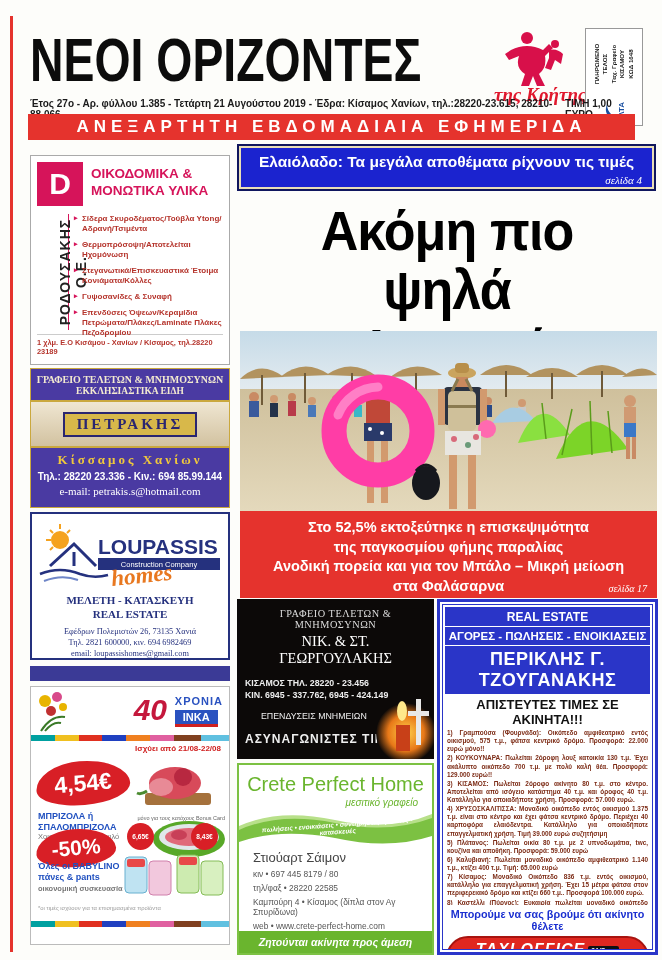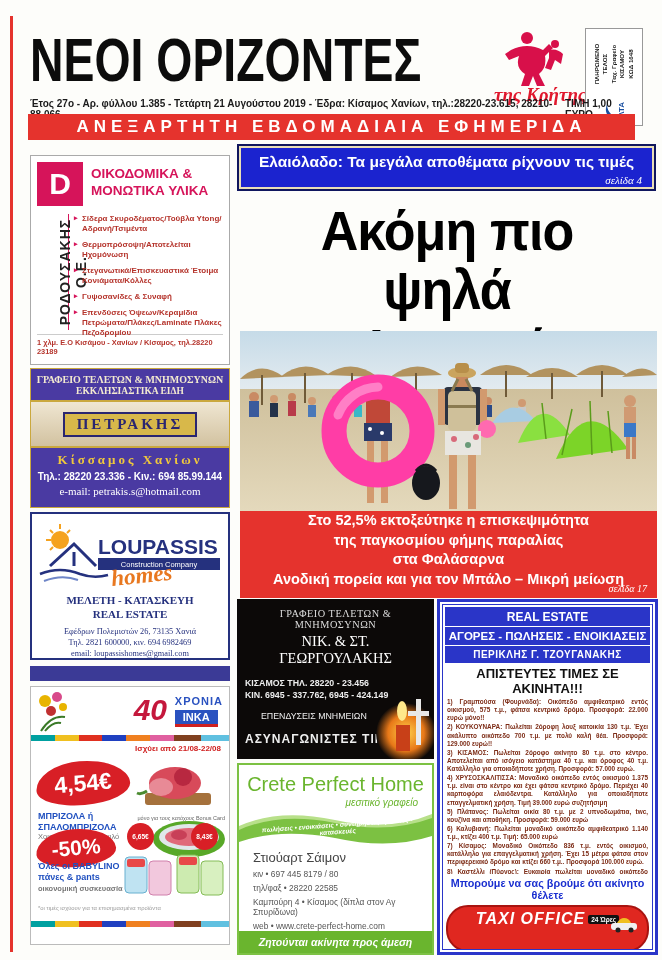--- a/index.html
+++ b/index.html
@@ -85,21 +85,21 @@
   
   .teaser{left:237px;top:144px;width:419px;height:47px;background:#1b23cf;border:2px solid #10165e;
           box-sizing:border-box;box-shadow:inset 0 0 0 2px #eadfb8;color:#fff;}
   .teaser-text{text-align:center;font-weight:bold;font-size:15.5px;margin-top:7px;}
   .teaser-page{position:absolute;right:12px;bottom:3px;font-style:italic;font-size:11px;
                font-family:"Liberation Serif",serif;}
   .headline{left:237px;top:202px;width:420px;text-align:center;font-weight:bold;color:#000;}
   .hl{font-size:56px;line-height:1.05;transform:scaleX(.93);transform-origin:center;letter-spacing:-1px;}
   .photo{left:240px;top:331px;width:417px;height:180px;background:#d8cba9;}
   .caption{left:240px;top:511px;width:417px;height:87px;background:#e5332d;color:#fff;text-align:center;
-           box-sizing:border-box;font-weight:bold;font-size:14.5px;line-height:1.35;}
+           box-sizing:border-box;padding-top:7px;font-weight:bold;font-size:14.5px;line-height:1.35;}
   .caption-page{position:absolute;right:10px;bottom:3px;font-style:italic;font-weight:normal;font-size:10px;
                 font-family:"Liberation Serif",serif;}
   .ad-geo{left:237px;top:599px;width:197px;height:160px;background:#0c0908;color:#eee;
           box-sizing:border-box;padding:9px 8px;font-family:"Liberation Serif",serif;overflow:hidden;}
   .geo-h{text-align:center;font-size:10.3px;letter-spacing:.5px;color:#ddd;}
   .geo-name{text-align:center;font-size:14.5px;margin-top:3px;color:#fff;}
   .geo-s{font-size:8.8px;font-weight:bold;font-family:"Liberation Sans",sans-serif;}
   .geo-tel{margin-top:11px;}
   .geo-mob{margin-top:2px;}
   .geo-inv{margin-top:11px;margin-left:16px;font-weight:normal;}
@@ -117,21 +117,21 @@
   .crete-agent{font-size:13px;color:#444;margin:6px 0 2px 14px;}
   .crete-line{font-size:8.4px;color:#555;margin-left:14px;margin-top:4px;}
   .crete-foot{position:absolute;bottom:0;left:0;right:0;height:22px;background:#6ab52e;color:#fff;
               font-weight:bold;font-style:italic;text-align:center;line-height:22px;font-size:10.5px;}
   .ad-re{left:437px;top:599px;width:221px;height:356px;border:3px solid #2a35c8;background:#fff;
          box-sizing:border-box;padding:2px;}
   .re-inner{border:1px solid #2a35c8;height:100%;box-sizing:border-box;padding:2px;overflow:hidden;}
   .re-head{background:#2a35c8;color:#fff;text-align:center;font-weight:bold;}
   .re-h1{font-size:12px;padding:3px 0 2px;border-bottom:1px solid #fff;}
   .re-h2{font-size:11.5px;padding:3px 0;border-bottom:1px solid #fff;}
-  .re-h3{font-size:10px;padding:3px 0;letter-spacing:.5px;}
+  .re-h3{font-size:18px;padding:3px 0;letter-spacing:.5px;}
   .re-tag{font-size:13px;font-weight:bold;text-align:center;color:#111;padding:3px 0 2px;}
   .re-list{padding:0 2px;color:#7c2b15;font-size:6.4px;line-height:1.27;text-align:justify;
            font-weight:bold;height:176px;overflow:hidden;}
   .re-item{margin-bottom:1px;}
   .re-c1{color:#1a2fd0;font-weight:bold;text-align:center;font-size:10.8px;margin-top:3px;}
   .re-c2{color:#1a2fd0;font-weight:bold;text-align:center;font-size:11.5px;margin-top:1px;}
   .re-taxi{margin:4px 1px 0;height:47px;background:#e02720;border:2px solid #a81410;border-radius:22px;
            color:#fff;text-align:center;position:relative;box-sizing:border-box;overflow:hidden;}
   .taxi-r1{margin-top:3px;font-size:16px;font-weight:bold;font-style:italic;letter-spacing:1px;}
   .taxi-badge{display:inline-block;background:#111;color:#fff;font-size:6.5px;font-style:normal;
@@ -411,22 +411,22 @@
         <circle cx="228" cy="114" r="3" fill="#6a9a78"></circle>
         <circle cx="236" cy="106" r="3" fill="#d86a7a"></circle>
       <rect x="209" y="124" width="8" height="54" fill="#d29a6e"></rect>
       <rect x="228" y="124" width="8" height="54" fill="#d29a6e"></rect>
     </g>
   </svg>
 
   <div class="abs caption">
     <div>Στο 52,5% εκτοξεύτηκε η επισκεψιμότητα</div>
     <div>της παγκοσμίου φήμης παραλίας</div>
+    <div>Ανοδική πορεία και για τον Μπάλο – Μικρή μείωση</div>
     <div>στα Φαλάσαρνα</div>
-    <div>Ανοδική πορεία και για τον Μπάλο – Μικρή μείωση</div>
     <div class="caption-page">σελίδα 17</div>
   </div>
 
   <div class="abs ad-geo">
     <div class="geo-h">ΓΡΑΦΕΙΟ ΤΕΛΕΤΩΝ &amp; ΜΝΗΜΟΣΥΝΩΝ</div>
     <div class="geo-name">ΝΙΚ. &amp; ΣΤ. ΓΕΩΡΓΟΥΛΑΚΗΣ</div>
     <div class="geo-s geo-tel">ΚΙΣΑΜΟΣ ΤΗΛ. 28220 - 23.456</div>
     <div class="geo-s geo-mob">ΚΙΝ. 6945 - 337.762, 6945 - 424.149</div>
     <div class="geo-s geo-inv">ΕΠΕΝΔΥΣΕΙΣ ΜΝΗΜΕΙΩΝ</div>
     <div class="geo-prices">ΑΣΥΝΑΓΩΝΙΣΤΕΣ ΤΙΜΕΣ</div>

